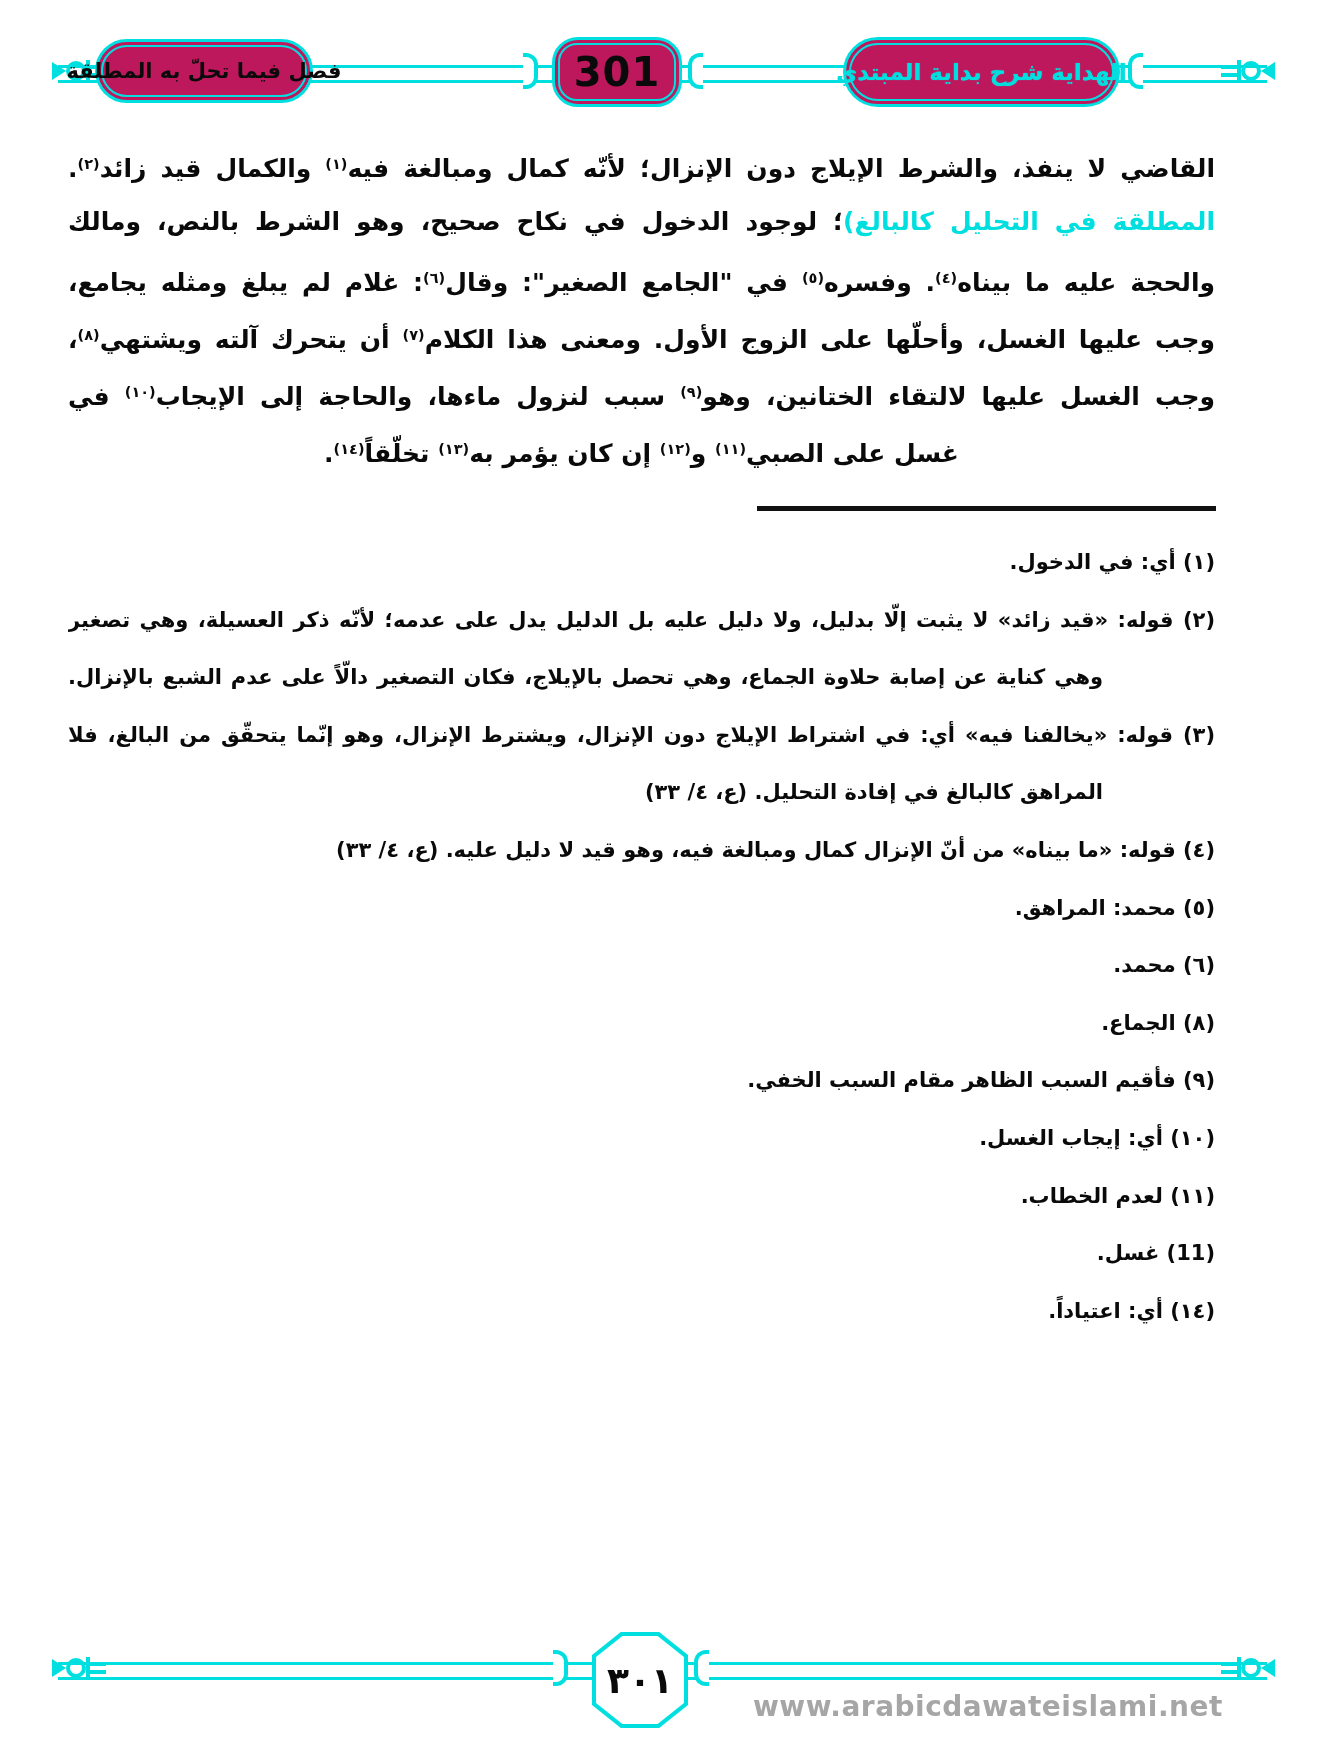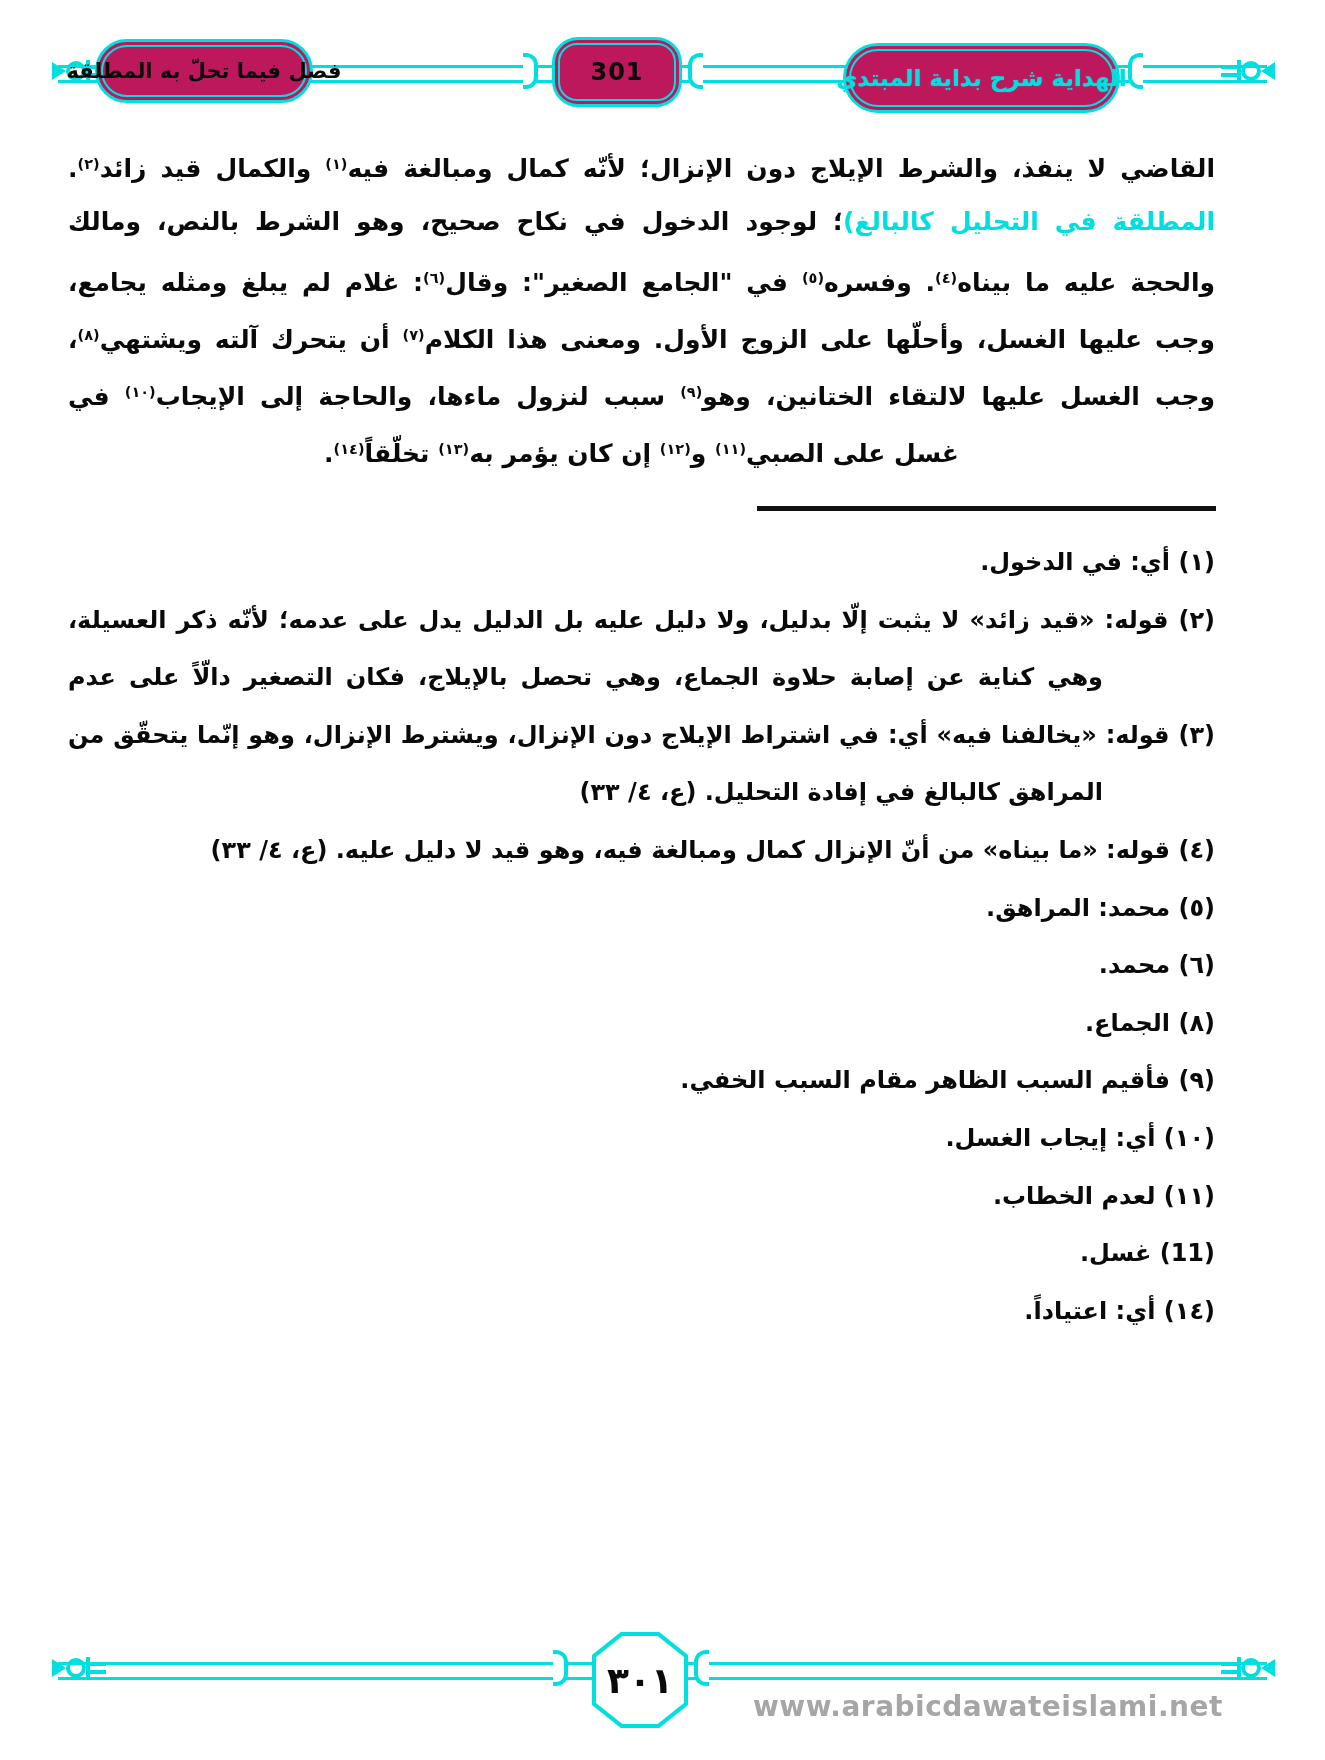--- a/index.html
+++ b/index.html
@@ -32,22 +32,22 @@
   }
   .pill-inner{
     box-sizing:border-box;height:100%;width:100%;
     border:2px solid var(--accent);border-radius:34px;
     display:flex;align-items:center;justify-content:center;white-space:nowrap;
   }
   .section-pill{left:95px;top:6px;width:218px;height:64px;}
   .section-title{font-size:21px;font-weight:bold;color:var(--ink);}
   .number-pill{left:552px;top:4px;width:130px;height:70px;border-radius:26px;}
   .number-pill .pill-inner{border-radius:19px;}
-  .page-number{font-size:24px;font-weight:bold;color:var(--ink);letter-spacing:1px;}
-  .title-pill{left:843px;top:10px;width:277px;height:70px;}
+  .page-number{font-size:40px;font-weight:bold;color:var(--ink);letter-spacing:1px;}
+  .title-pill{left:843px;top:4px;width:277px;height:70px;}
   .book-title{font-size:23px;font-weight:bold;color:var(--accent);text-shadow:0 0 1px var(--accent);}
 
   .c-bracket{position:absolute;box-sizing:border-box;width:15px;height:36px;
     border:4px solid var(--accent);background:#fff;z-index:1;}
   .open-left{border-right:none;border-radius:12px 0 0 12px;}
   .open-right{border-left:none;border-radius:0 12px 12px 0;}
   .header .br-a{left:523px;top:20px;}
   .header .br-b{left:688px;top:20px;}
   .header .br-c{left:1128px;top:20px;}
   .footer .br-a{left:553px;top:18px;}
@@ -70,21 +70,21 @@
   .body-line.center{text-align:center;text-align-last:center;}
   .accent-text{color:var(--accent);}
   .fnref{font-size:0.58em;vertical-align:0.55em;font-weight:bold;}
 
   
   .footnote-separator{
     position:absolute;top:506px;right:109px;width:459px;height:5px;background:#111;
   }
   .footnotes{
     position:absolute;top:534px;left:68px;right:110px;
-    font-size:24px;font-weight:bold;line-height:57.6px;color:var(--ink);
+    font-size:21px;font-weight:bold;line-height:57.6px;color:var(--ink);
   }
   .footnote-line{height:57.6px;overflow:hidden;text-align:right;}
   .footnote-line.justify{text-align:justify;text-align-last:justify;}
   .footnote-line.indent{padding-right:112px;}
 
   
   .octagon{
     position:absolute;left:592px;top:0;width:96px;height:96px;background:var(--accent);z-index:2;
     clip-path:polygon(30% 0,70% 0,100% 24%,100% 76%,70% 100%,30% 100%,0 76%,0 24%);
   }

